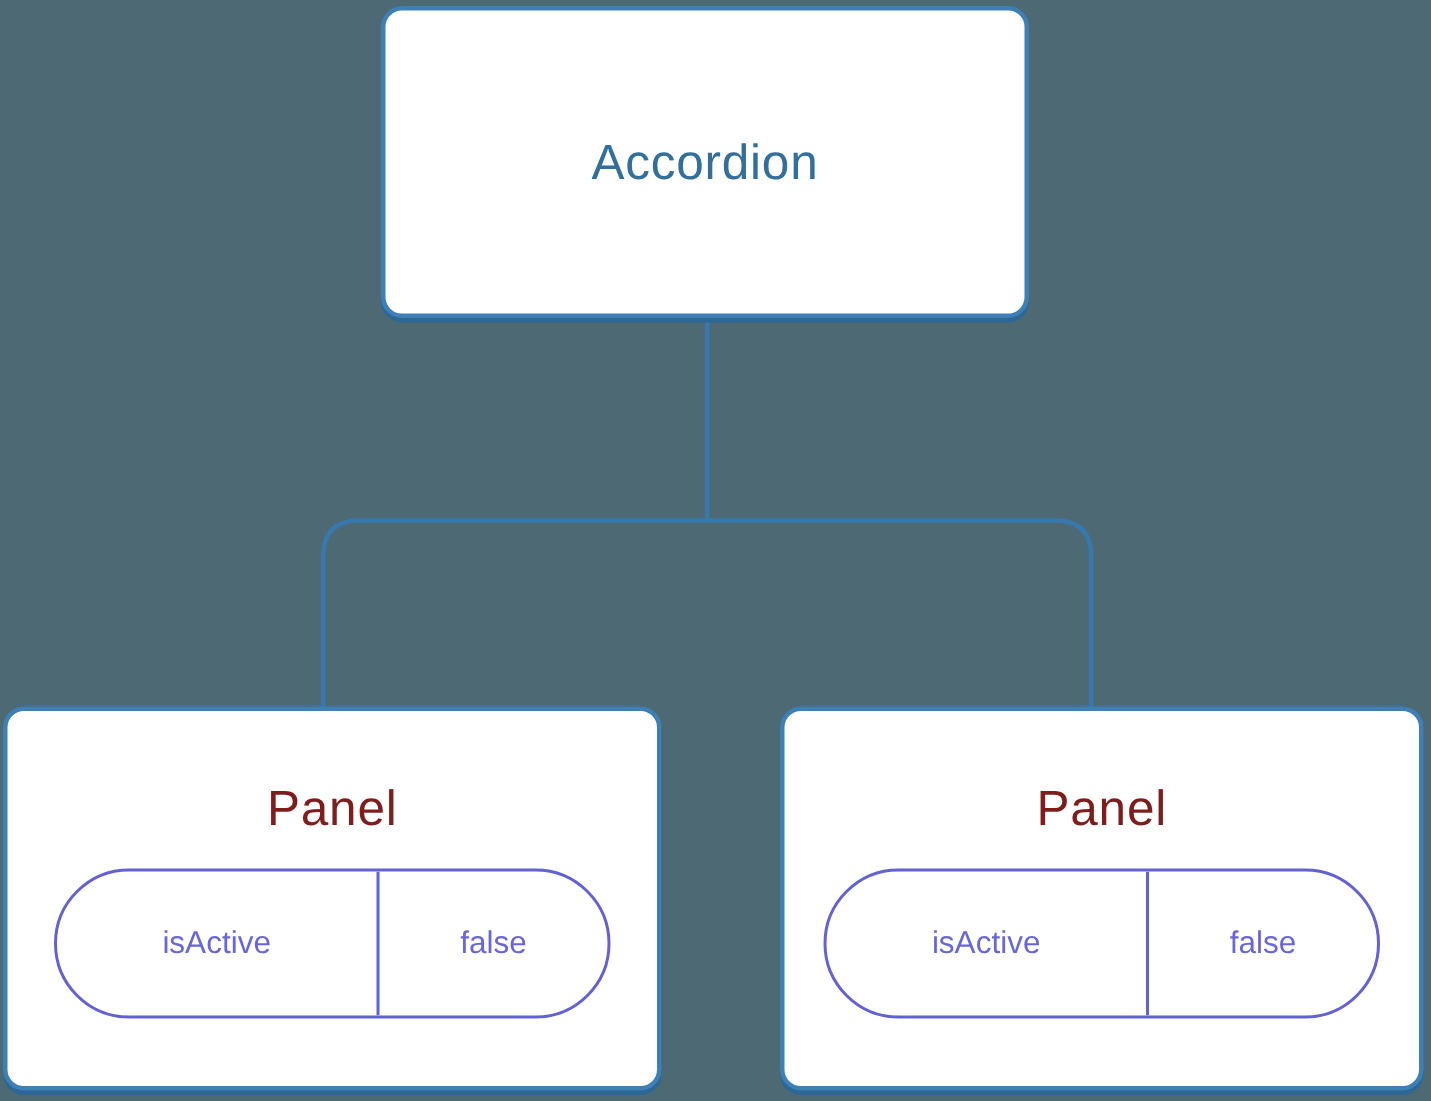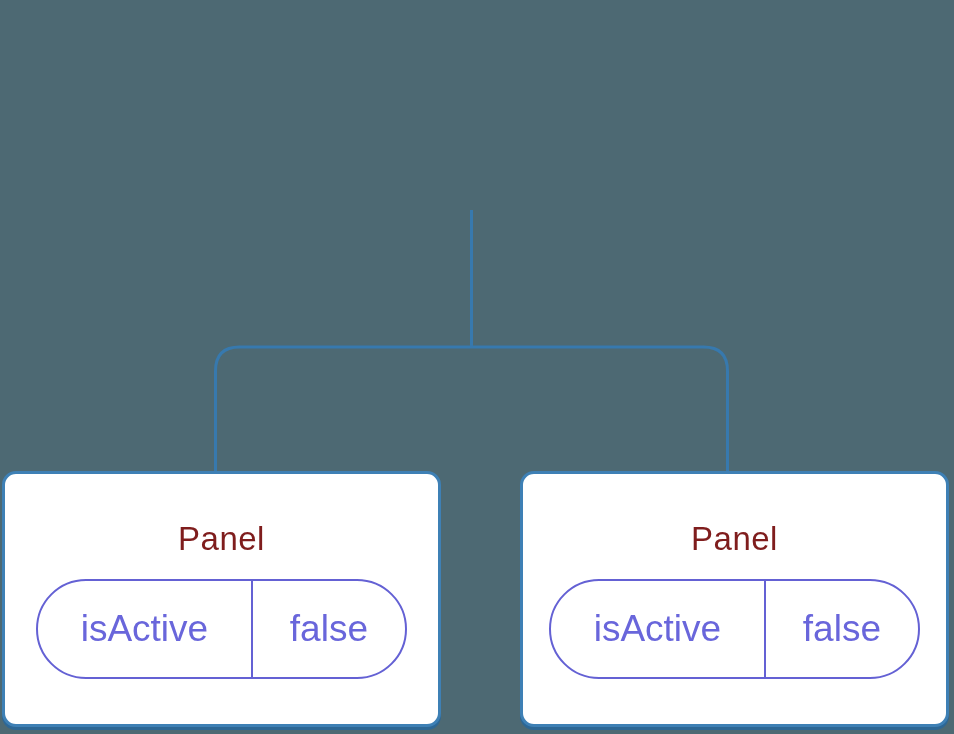--- a/index.html
+++ b/index.html
@@ -69,39 +69,42 @@
     display: flex;
     align-items: stretch;
     background: #ffffff;
     overflow: hidden;
   }
   .prop-cell {
     display: flex;
     align-items: center;
     justify-content: center;
     color: #6966DB;
-    font-size: 37px;
+    font-size: 21px;
     font-weight: 400;
   }
   .prop-name-cell {
     flex: 0 0 58%;
     border-right: 2.5px solid #6461D4;
   }
   .prop-value-cell { flex: 1 1 auto; text-align: right; }
 </style>
 </head>
 <body>
 
 <div class="canvas">
 
   <svg class="connectors" viewBox="0 0 954 734" xmlns="http://www.w3.org/2000/svg">
     <path d="M471.5 210 V347"></path>
     <path d="M215.5 473 V371 Q215.5 347 239.5 347 H703.5 Q727.5 347 727.5 371 V473"></path>
   </svg>
 
+  <div class="node root-node">
+    <span class="node-label">Accordion</span>
+  </div>
 
   <div class="node panel-left">
     <span class="panel-title">Panel</span>
     <div class="prop-pill">
       <span class="prop-cell prop-name-cell">isActive</span>
       <span class="prop-cell prop-value-cell">false</span>
     </div>
   </div>
 
   <div class="node panel-right">

